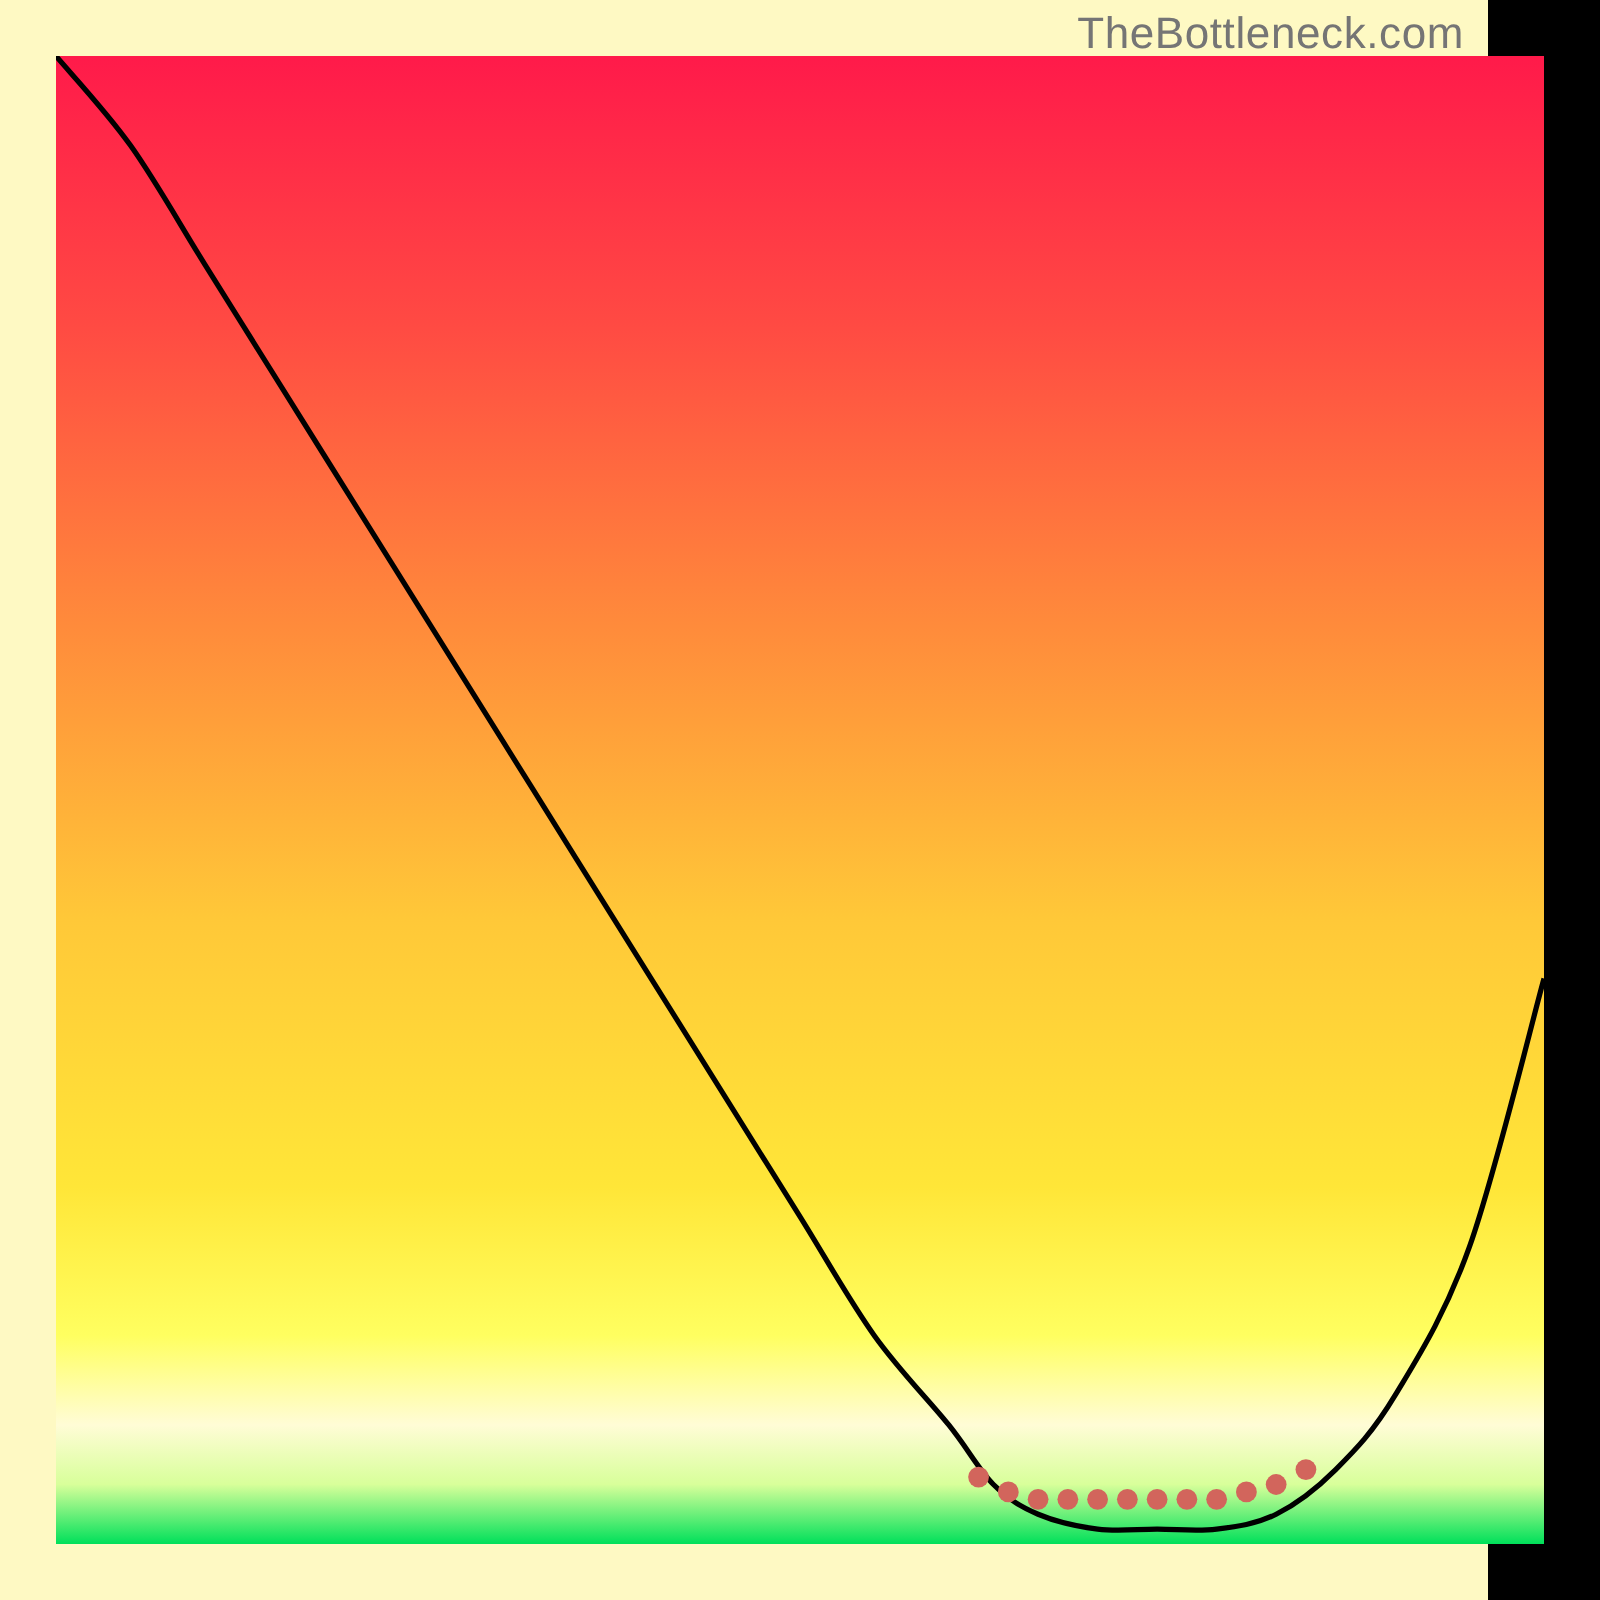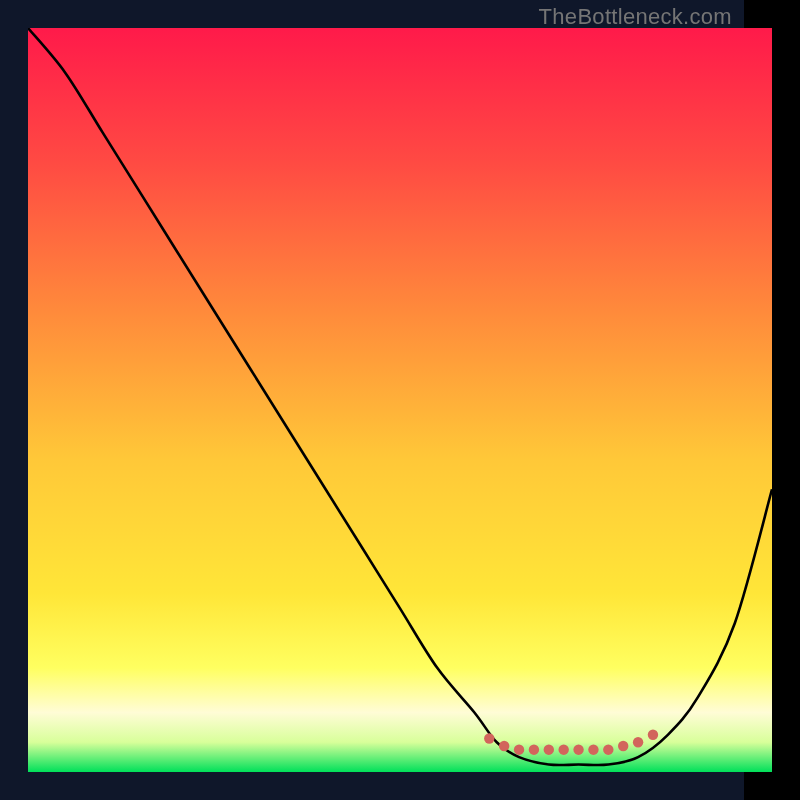--- a/index.html
+++ b/index.html
@@ -7,21 +7,21 @@
     padding: 0;
     width: 800px;
     height: 800px;
     background: #000;
     font-family: Arial, Helvetica, sans-serif;
   }
   .frame {
     position: relative;
     width: 744px;
     height: 800px;
-    background: #0f172a;
+    background: #fef9c3;
     text-decoration: underline;
   }
   .watermark {
     position: absolute;
     top: 4px;
     right: 12px;
     color: #757575;
     font-size: 22px;
     font-weight: 500;
     letter-spacing: 0.3px;

